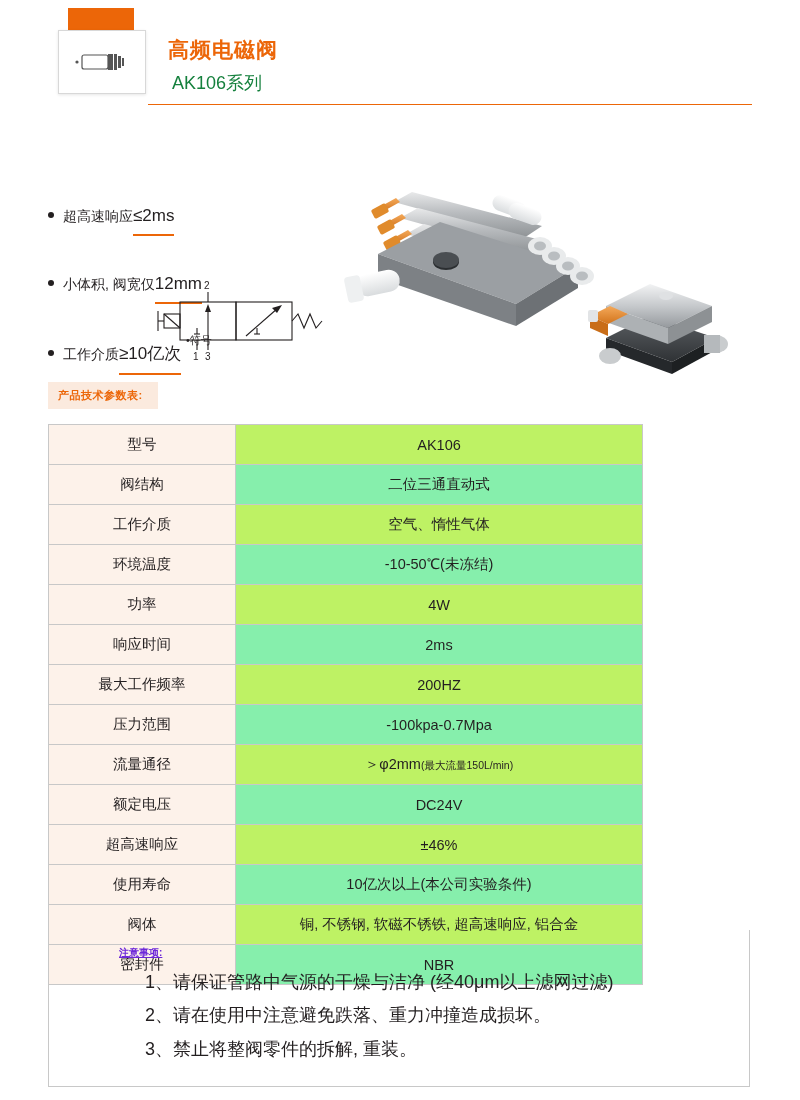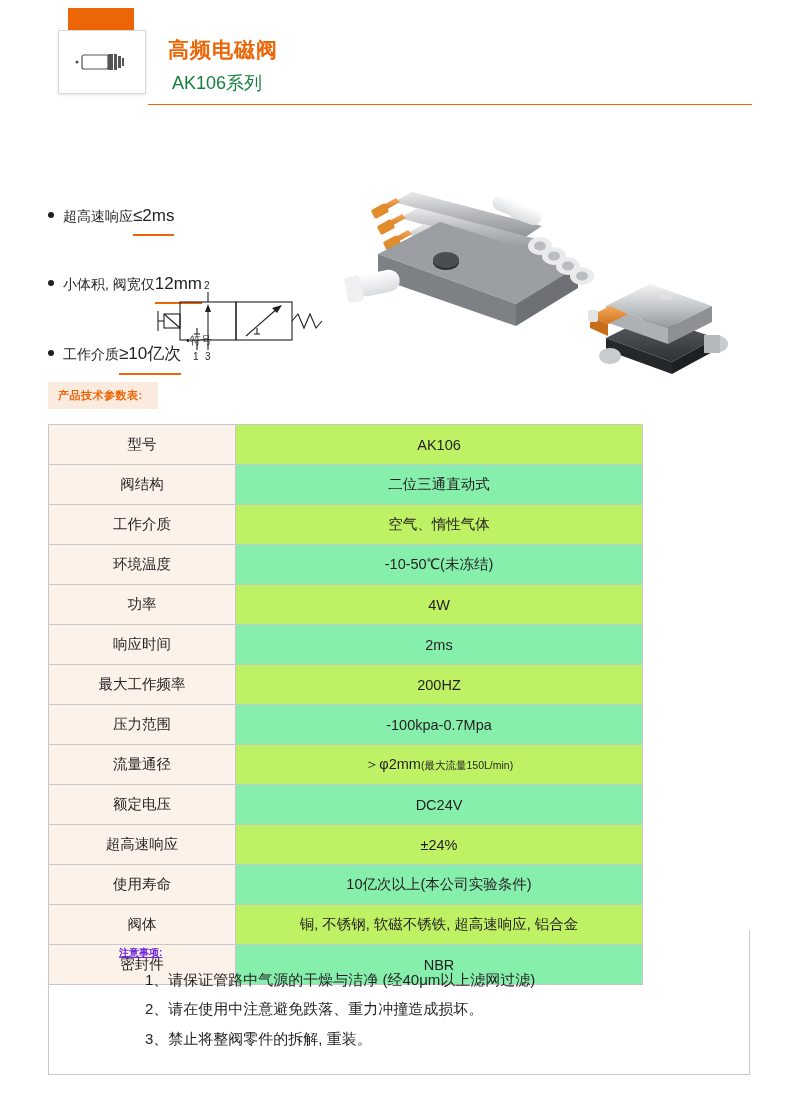--- a/index.html
+++ b/index.html
@@ -190,21 +190,21 @@
     box-sizing: border-box;
   }
   .notes-title {
     font-size: 10px;
     font-weight: bold;
     color: #6d28d9;
     margin: 2px 0 10px 70px;
     text-decoration: underline;
   }
   .note-line {
-    font-size: 15px;
+    font-size: 18px;
     color: #231f20;
     margin: 0 0 9px 96px;
     line-height: 1.35;
   }
 </style>
 </head>
 <body>
 
 <div class="header">
   <div class="header-orange-bar"></div>
@@ -423,21 +423,21 @@
       <td class="value">
         <span>＞φ2mm</span><span class="sup-note">(最大流量150L/min)</span>
       </td>
     </tr>
     <tr class="alt">
       <td class="label">额定电压</td>
       <td class="value">DC24V</td>
     </tr>
     <tr>
       <td class="label">超高速响应</td>
-      <td class="value">±24%</td>
+      <td class="value">±46%</td>
     </tr>
     <tr class="alt">
       <td class="label">使用寿命</td>
       <td class="value">10亿次以上(本公司实验条件)</td>
     </tr>
     <tr>
       <td class="label">阀体</td>
       <td class="value">铜, 不锈钢, 软磁不锈铁, 超高速响应, 铝合金</td>
     </tr>
     <tr class="alt">

